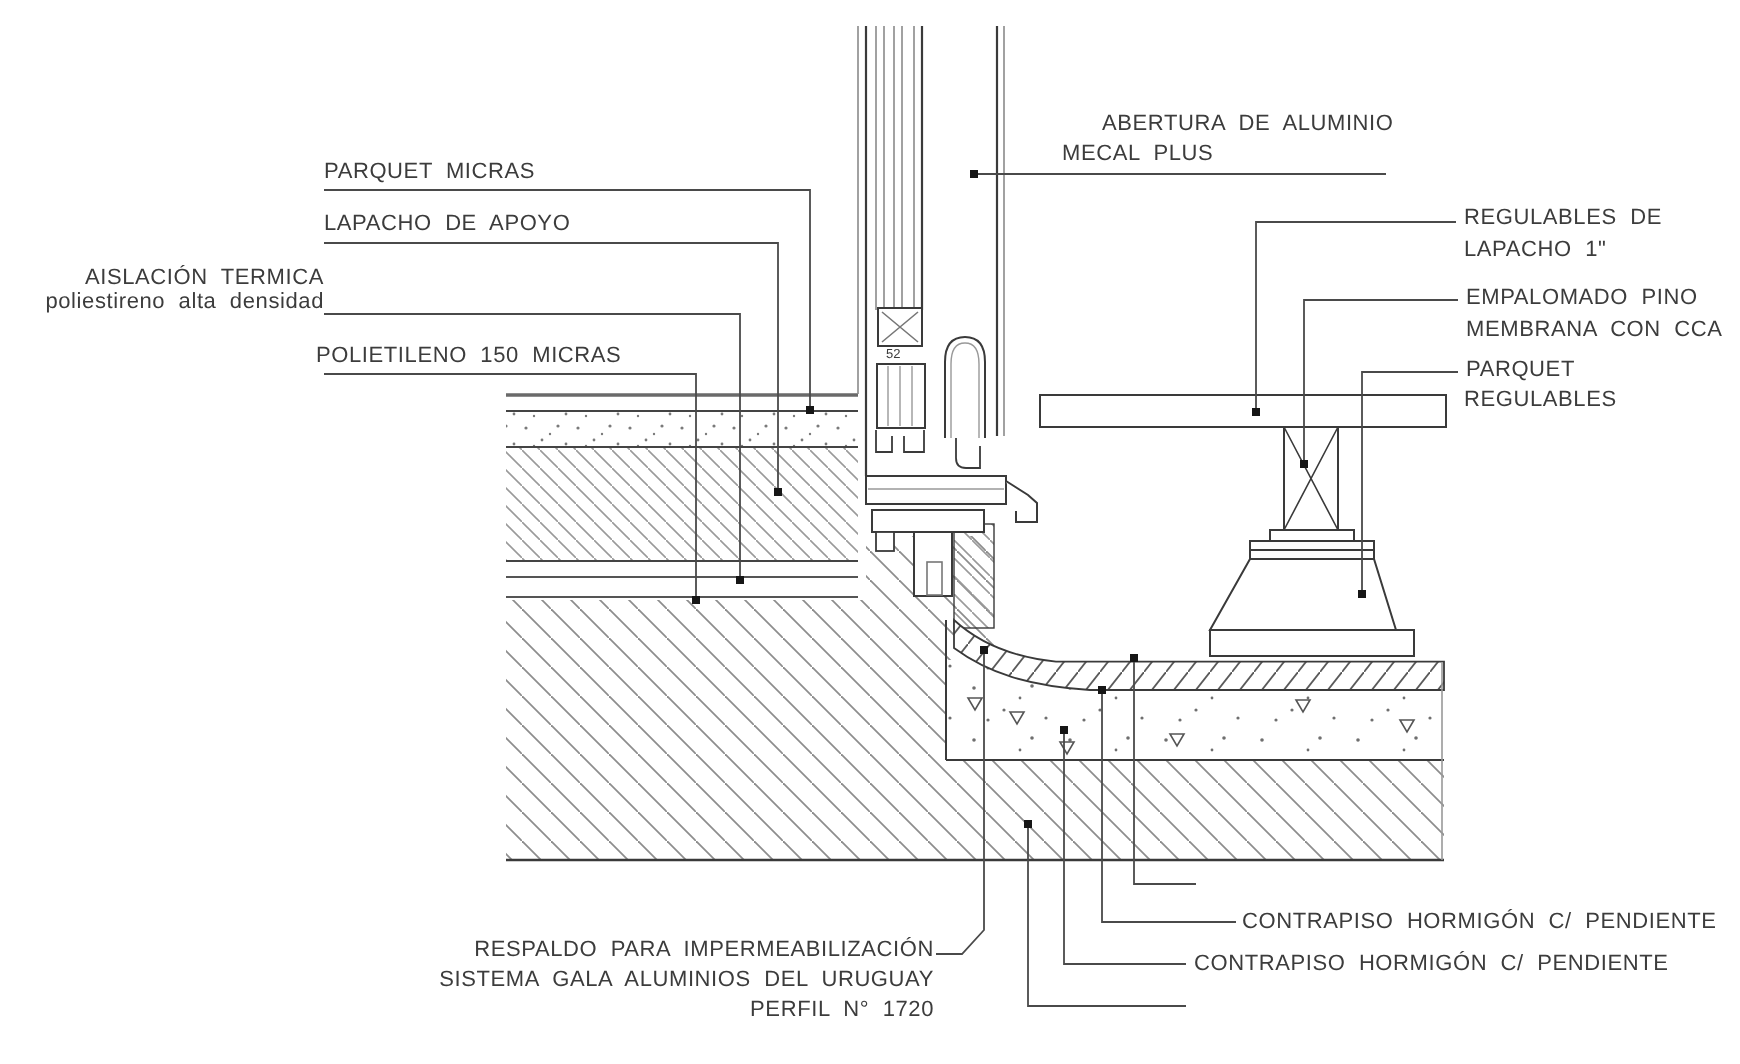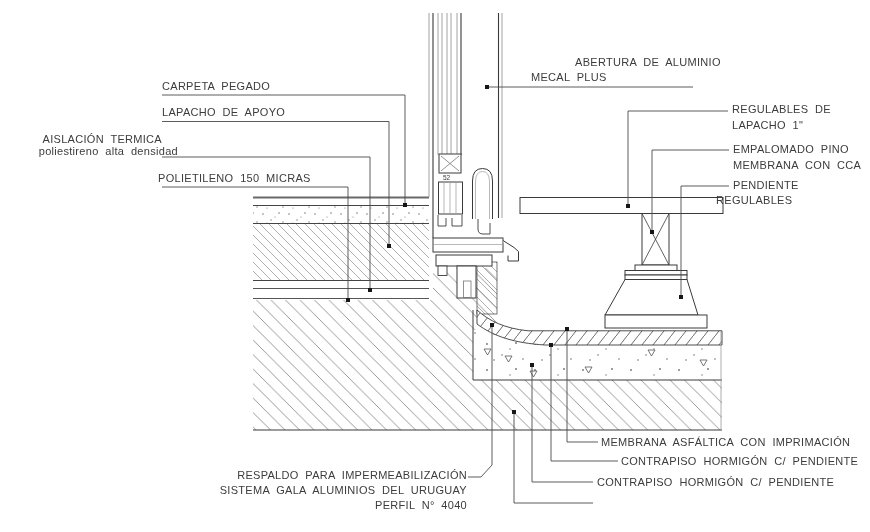--- a/index.html
+++ b/index.html
@@ -172,37 +172,36 @@
       <rect x="650" y="230" width="4" height="4"></rect>
       <rect x="679" y="295" width="4" height="4"></rect>
       <rect x="490" y="323" width="4" height="4"></rect>
       <rect x="565" y="327" width="4" height="4"></rect>
       <rect x="549" y="343" width="4" height="4"></rect>
       <rect x="530" y="363" width="4" height="4"></rect>
       <rect x="512" y="410" width="4" height="4"></rect>
     </g>
   </svg>
 
-  <div class="lbl" style="left:162px;top:80px">CARPETA  PEGADO</div>
+  <div class="lbl" style="left:162px;top:80px">PARQUET  MICRAS</div>
   <div class="lbl" style="left:162px;top:106px">LAPACHO  DE  APOYO</div>
   <div class="lbl ra" style="right:708px;top:133px">AISLACIÓN  TERMICA</div>
-  <div class="lbl ra" style="right:692px;top:145px">poliestireno  alta  densidad</div>
+  <div class="lbl ra" style="right:708px;top:145px">poliestireno  alta  densidad</div>
   <div class="lbl" style="left:158px;top:172px">POLIETILENO  150  MICRAS</div>
 
-  <div class="lbl" style="left:575px;top:56px">ABERTURA  DE  ALUMINIO</div>
+  <div class="lbl" style="left:551px;top:56px">ABERTURA  DE  ALUMINIO</div>
   <div class="lbl" style="left:531px;top:71px">MECAL  PLUS</div>
   <div class="lbl" style="left:732px;top:103px">REGULABLES  DE</div>
   <div class="lbl" style="left:732px;top:119px">LAPACHO  1"</div>
   <div class="lbl" style="left:733px;top:143px">EMPALOMADO  PINO</div>
   <div class="lbl" style="left:733px;top:159px">MEMBRANA  CON  CCA</div>
-  <div class="lbl" style="left:733px;top:179px">PENDIENTE</div>
-  <div class="lbl" style="left:716px;top:194px">REGULABLES</div>
+  <div class="lbl" style="left:733px;top:179px">PARQUET</div>
+  <div class="lbl" style="left:732px;top:194px">REGULABLES</div>
 
   <div class="lbl ra" style="right:403px;top:484px">SISTEMA  GALA  ALUMINIOS  DEL  URUGUAY</div>
   <div class="lbl ra" style="right:403px;top:469px">RESPALDO  PARA  IMPERMEABILIZACIÓN</div>
-  <div class="lbl ra" style="right:403px;top:499px">PERFIL  N°  4040</div>
-
-  <div class="lbl" style="left:601px;top:436px">MEMBRANA  ASFÁLTICA  CON  IMPRIMACIÓN</div>
+  <div class="lbl ra" style="right:403px;top:499px">PERFIL  N°  1720</div>
+
   <div class="lbl" style="left:621px;top:455px">CONTRAPISO  HORMIGÓN  C/  PENDIENTE</div>
   <div class="lbl" style="left:597px;top:476px">CONTRAPISO  HORMIGÓN  C/  PENDIENTE</div>
 
   <div class="tiny" style="left:443px;top:174px">52</div>
 </div>
 
 </body></html>

